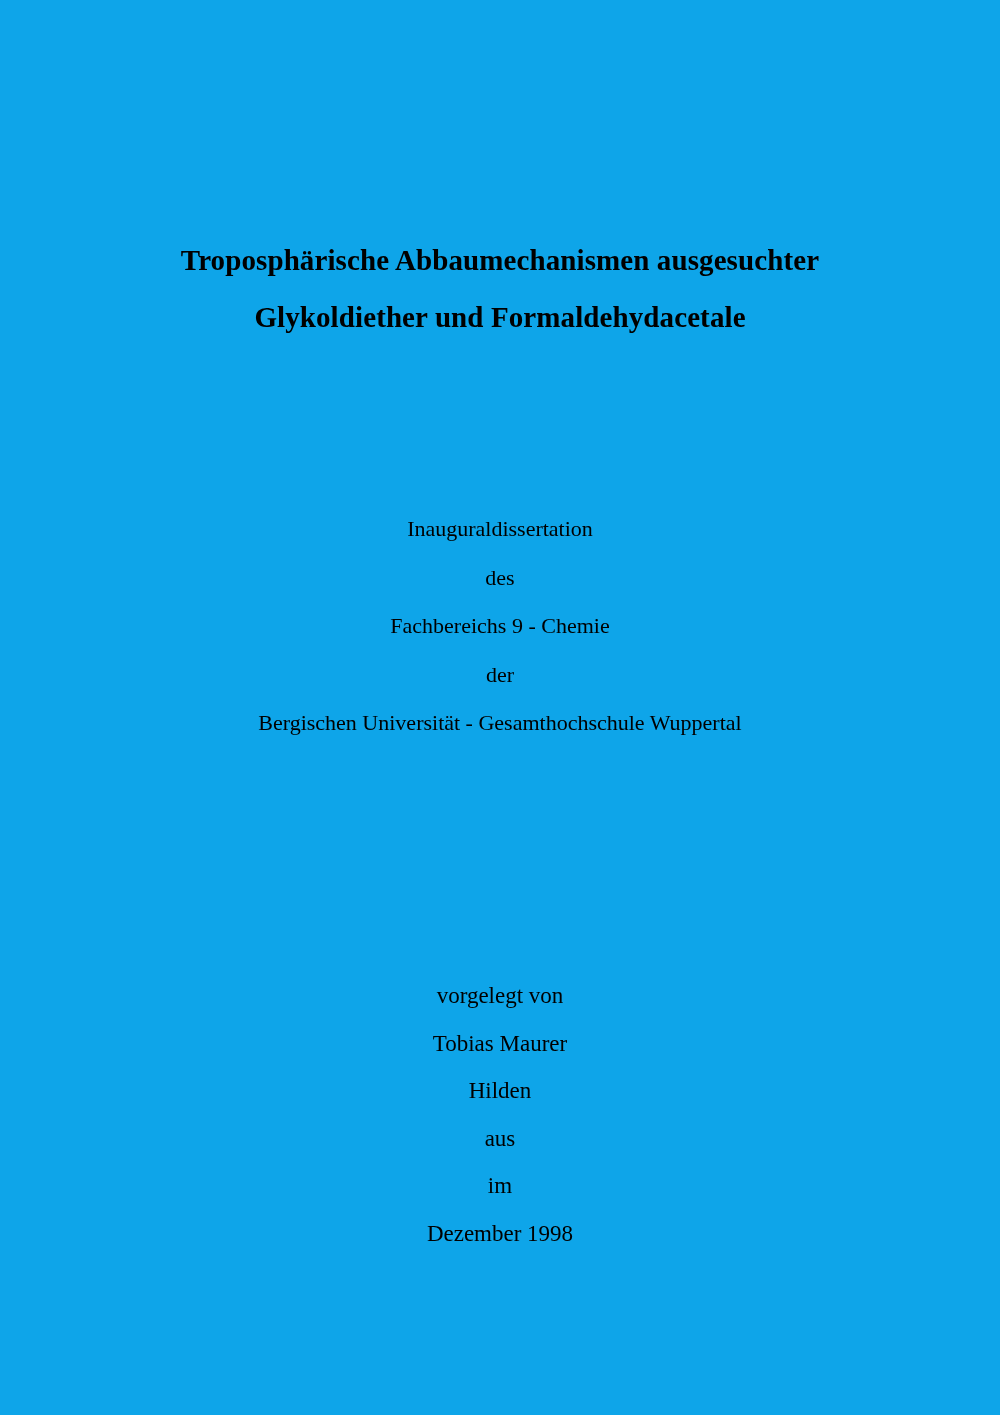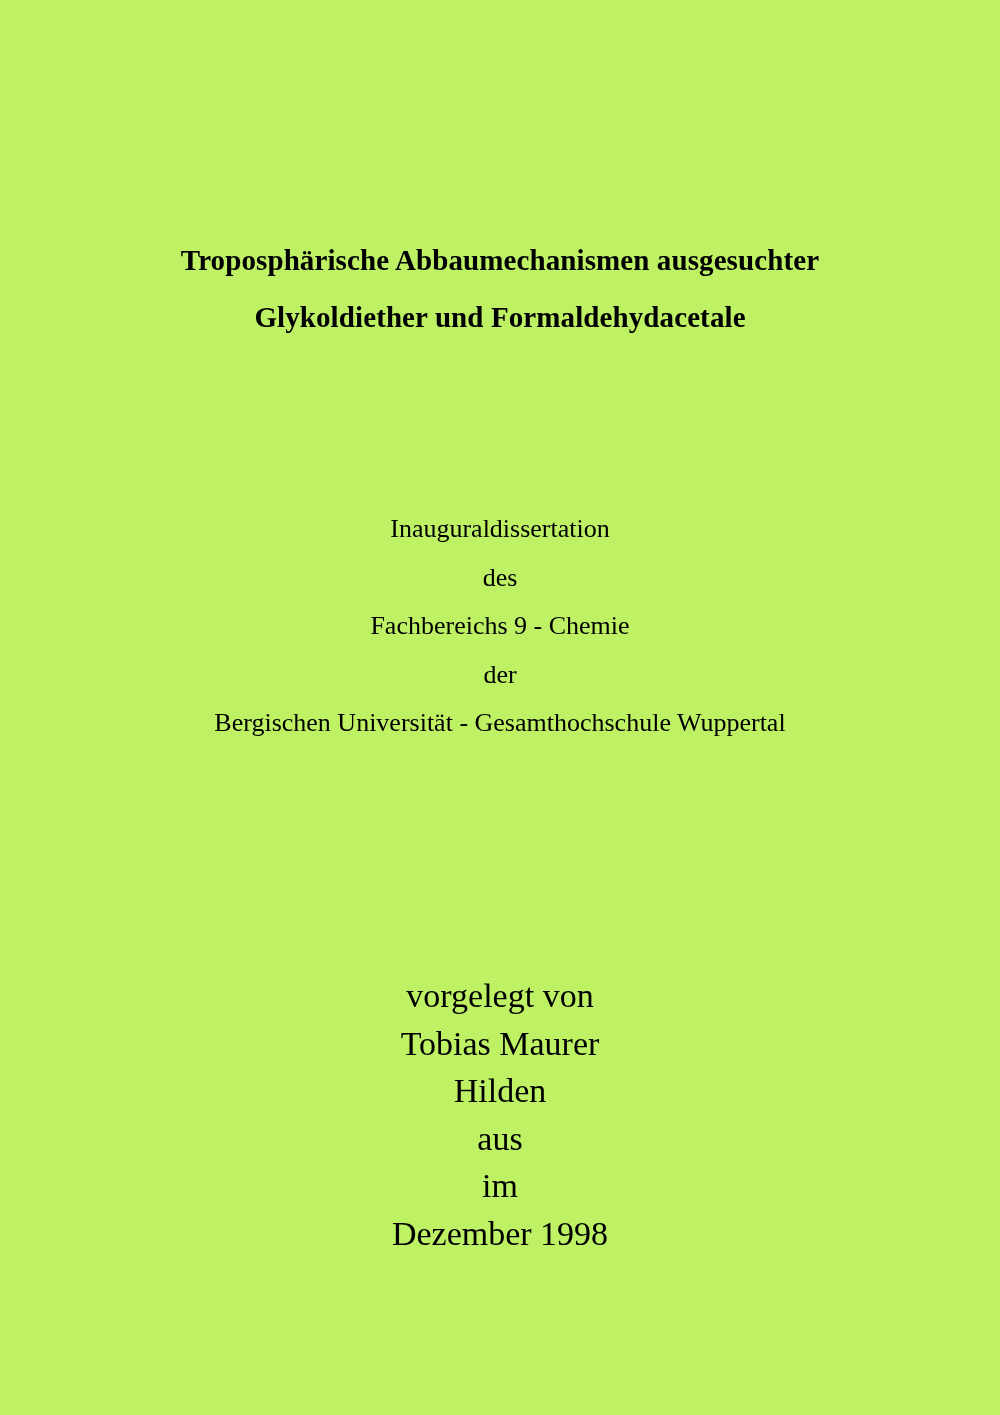--- a/index.html
+++ b/index.html
@@ -12,21 +12,21 @@
     background: #ffffff;
     font-family: "Liberation Serif", serif;
     color: #000000;
     overflow: hidden;
   }
   .page {
     position: relative;
     width: 1000px;
     height: 1415px;
     box-sizing: border-box;
-    background: #bef264;
+    background: #0ea5e9;
   }
   .title-block {
     position: absolute;
     top: 232px;
     left: 0;
     width: 1000px;
     text-align: center;
   }
   .title-line {
     font-size: 29px;
@@ -35,33 +35,33 @@
     letter-spacing: 0.1px;
   }
   .degree-block {
     position: absolute;
     top: 505px;
     left: 0;
     width: 1000px;
     text-align: center;
   }
   .degree-line {
-    font-size: 26px;
+    font-size: 22px;
     line-height: 48.5px;
     font-weight: normal;
   }
   .author-block {
     position: absolute;
     top: 972px;
     left: 0;
     width: 1000px;
     text-align: center;
   }
   .author-line {
-    font-size: 34px;
+    font-size: 23px;
     line-height: 47.5px;
     font-weight: normal;
   }
 </style>
 </head>
 <body>
 
 <div class="page">
 
   <div class="title-block">

